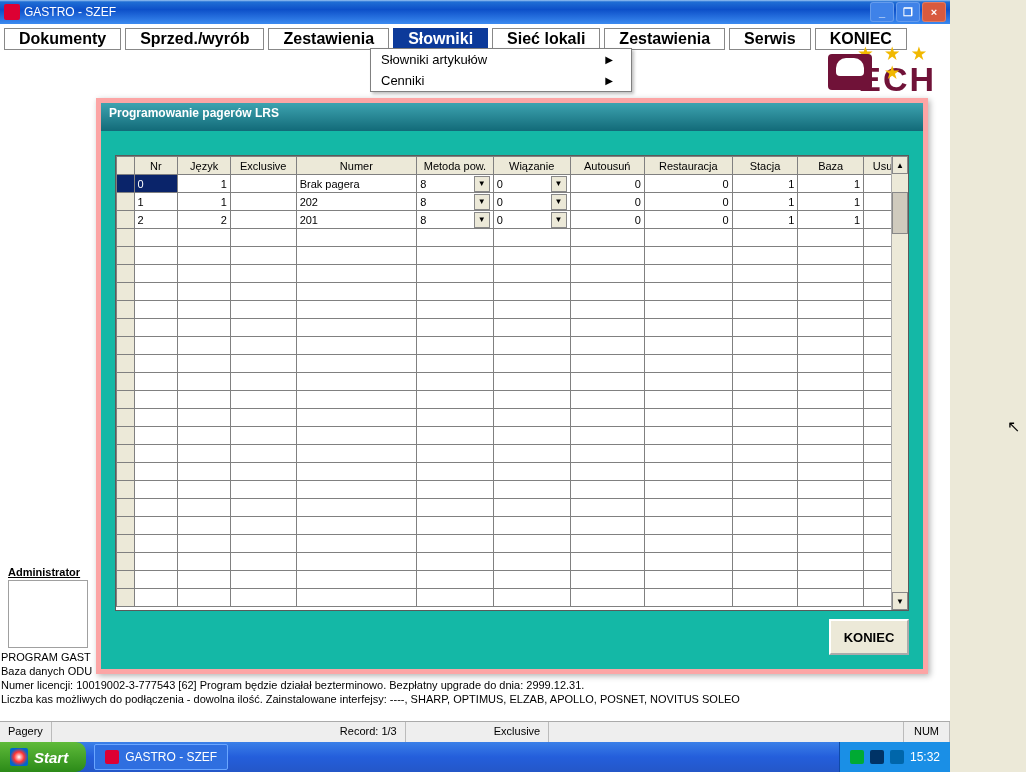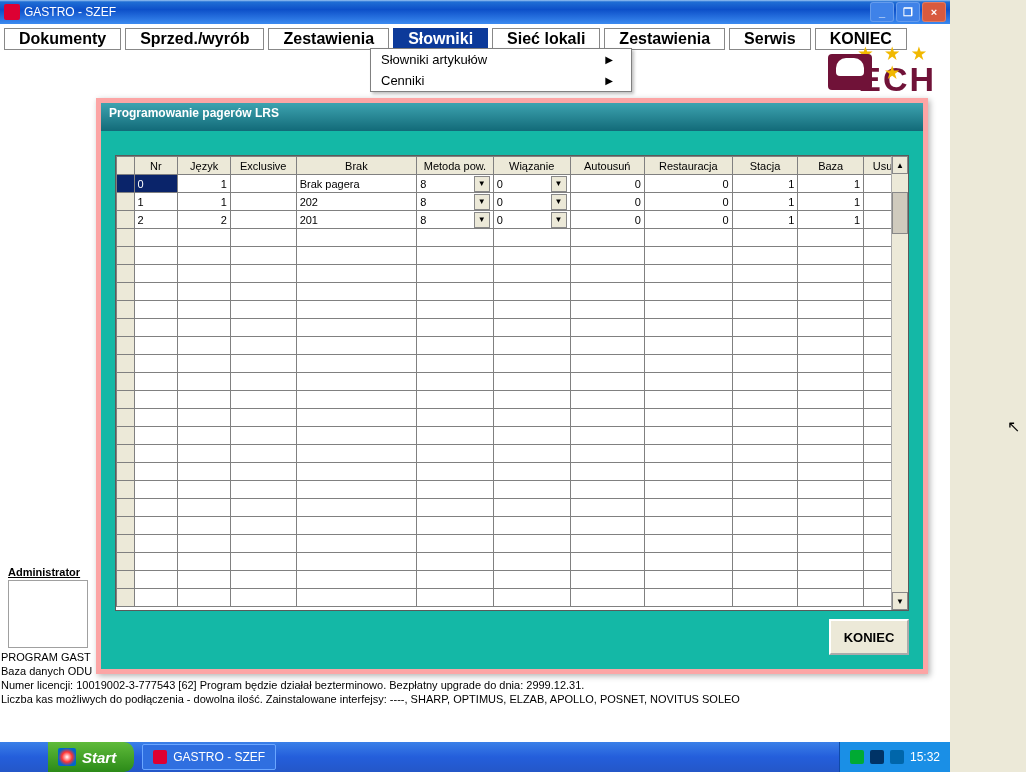--- a/index.html
+++ b/index.html
@@ -47,21 +47,21 @@
   table.grid td.sel{background:#0a246a;color:#fff;}
   table.grid td.emptycell{background:#fff;}
   .dd{display:flex;align-items:center;justify-content:space-between;height:100%;}
   .dd .ddbtn{width:14px;height:14px;background:#ece9d8;border:1px solid #888;display:flex;align-items:center;justify-content:center;font-size:8px;}
   .scrollbar{position:absolute;right:0;top:0;bottom:0;width:16px;background:#ece9d8;border-left:1px solid #aaa;}
   .scrollbar .thumb{background:#cfcabd;border:1px solid #888;height:40px;margin-top:18px;}
   .scrollbar .sb-btn{height:16px;background:#ece9d8;border:1px solid #888;display:flex;align-items:center;justify-content:center;font-size:8px;}
   .koniec-btn{position:absolute;right:14px;bottom:14px;width:76px;height:32px;background:#ece9d8;border:2px outset #fff;font-size:13px;font-weight:bold;display:flex;align-items:center;justify-content:center;cursor:default;}
   
   .taskbar{position:absolute;left:0;right:0;bottom:0;height:30px;background:linear-gradient(#3a80e8,#245edb 50%,#2457c8);display:flex;align-items:center;color:#fff;font-size:12px;}
-  .start{height:30px;background:linear-gradient(#5fbb3a,#2b8a18);padding:0 18px 0 10px;display:flex;align-items:center;font-weight:bold;font-style:italic;border-radius:0 10px 10px 0;font-size:15px;margin-left:48px;}
+  .start{height:30px;background:linear-gradient(#5fbb3a,#2b8a18);padding:0 18px 0 10px;display:flex;align-items:center;font-weight:bold;font-style:italic;border-radius:0 10px 10px 0;font-size:15px;}
   .start .orb{width:18px;height:18px;border-radius:2px;margin-right:6px;background:radial-gradient(#fff,#f33 40%,#06c 70%);}
   .task{margin-left:8px;height:24px;background:#2f6fe0;border:1px solid #6aa6ff;border-radius:2px;display:flex;align-items:center;padding:0 10px;gap:6px;}
   .task .ticon{width:14px;height:14px;background:#d03;border-radius:2px;}
   .tray{margin-left:auto;background:#1a8fe6;height:30px;display:flex;align-items:center;padding:0 10px;border-left:1px solid #0e4aa8;gap:6px;}
   .tray .ticon{width:14px;height:14px;border-radius:2px;}
   .cursor{position:absolute;left:1007px;top:417px;font-size:16px;color:#000;pointer-events:none;}
 </style>
 </head>
 <body>
 
@@ -107,20 +107,27 @@
   <div class="adminlbl">Administrator</div>
   <div class="adminbox"></div>
 
   <div class="footer">
     <div>PROGRAM GAST</div>
     <div>Baza danych ODU</div>
     <div>Numer licencji: 10019002-3-777543 [62] Program będzie działał bezterminowo. Bezpłatny upgrade do dnia: 2999.12.31.</div>
     <div>Liczba kas możliwych do podłączenia - dowolna ilość. Zainstalowane interfejsy: ----, SHARP, OPTIMUS, ELZAB, APOLLO, POSNET, NOVITUS SOLEO</div>
   </div>
 
+  <div class="appstatus">
+    <div class="cell">Pagery</div>
+    <div class="cell record">Record: 1/3</div>
+    <div class="cell excl">Exclusive</div>
+    <div class="spacer"></div>
+    <div class="num">NUM</div>
+  </div>
 
   <div class="dialog">
     <div class="dlg-tb">Programowanie pagerów LRS</div>
 
     <div class="grid-wrap">
       <table class="grid" id="grid">
           <colgroup>
             <col style="width:16px">
             <col style="width:40px">
             <col style="width:48px">
@@ -133,21 +140,21 @@
             <col style="width:60px">
             <col style="width:60px">
             <col style="width:40px">
           </colgroup>
           <thead>
             <tr>
               <th></th>
               <th>Nr</th>
               <th>Język</th>
               <th>Exclusive</th>
-              <th>Brak</th>
+              <th>Numer</th>
               <th>Metoda pow.</th>
               <th>Wiązanie</th>
               <th>Autousuń</th>
               <th>Restauracja</th>
               <th>Stacja</th>
               <th>Baza</th>
               <th>Usuń</th>
             </tr>
           </thead>
           <tbody>

